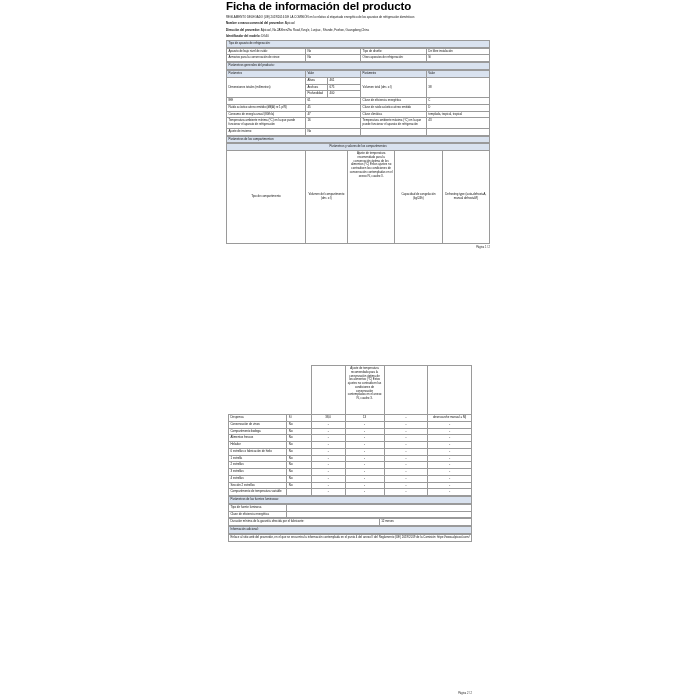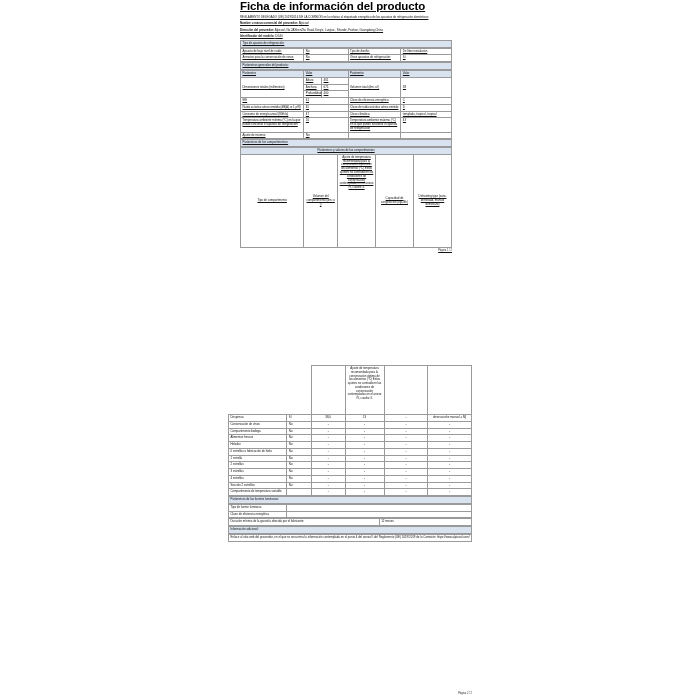--- a/index.html
+++ b/index.html
@@ -17,24 +17,23 @@
   .page {
     position: relative;
     width: 700px;
     height: 700px;
     box-sizing: border-box;
     padding: 0;
     overflow: hidden;
   }
   .doc {
     position: absolute;
-    left: 240px;
+    left: 226px;
     top: 0px;
-    width: 212px;
-    text-decoration: underline;
+    width: 264px;
   }
   .title {
     font-size: 11.5px;
     font-weight: bold;
     color: #000;
     margin: 0 0 3px 0;
     letter-spacing: -0.1px;
   }
   .intro {
     font-size: 2.9px;

